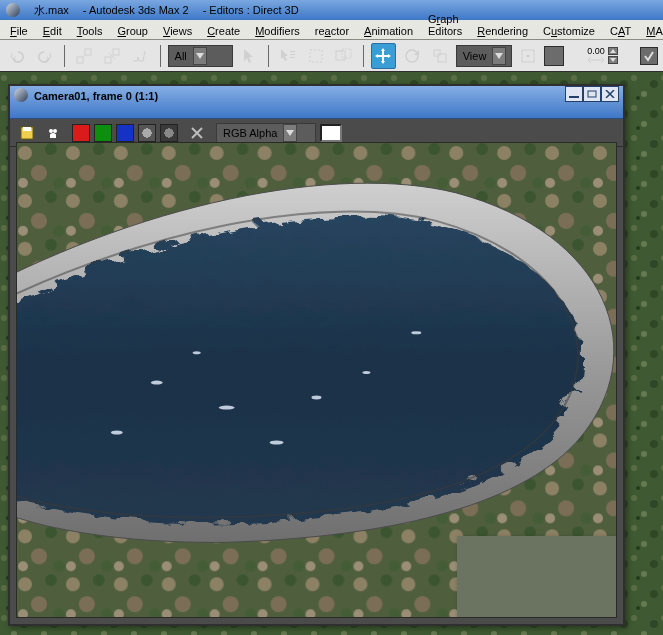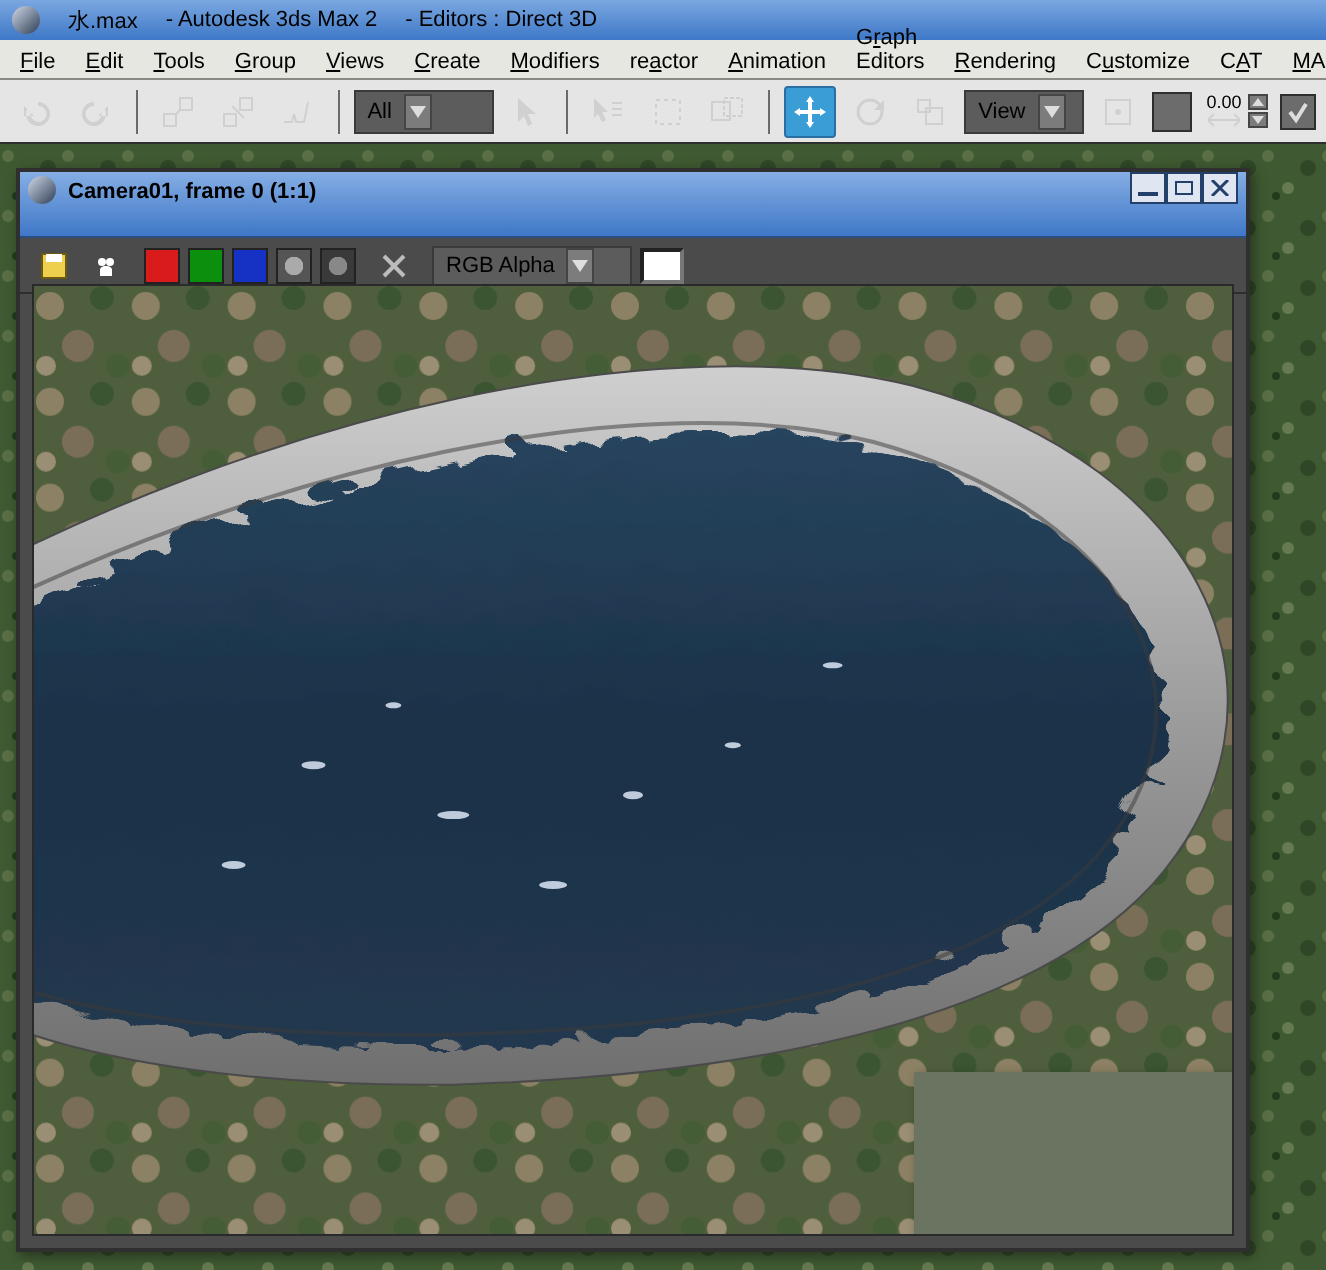--- a/index.html
+++ b/index.html
@@ -12,21 +12,21 @@
 .menubar .mitem{padding:2px 6px;cursor:default}
 .menubar .mitem u{text-decoration:underline}
 
 .toolbar{height:32px;background:#e5e5e5;border-bottom:1px solid #2e2e2e;display:flex;align-items:center;gap:4px;padding:0 5px}
 .toolbar .sep{width:1px;height:22px;background:#3b3b3b;border-right:1px solid #6a6a6a;margin:0 3px}
 .tbtn{width:26px;height:26px;display:flex;align-items:center;justify-content:center;color:#d8d8d8;border:1px solid transparent;border-radius:2px}
 .tbtn.active{background:#3b9dd6;border-color:#2a6fa3;color:#fff}
 .tbtn svg{display:block}
 .dropdown{height:22px;background:#5c5c5c;border:1px solid #3a3a3a;display:flex;align-items:center;color:#d8d8d8;padding:0 4px 0 6px;gap:6px}
 .dropdown .arrow{width:14px;height:18px;background:#7c7c7c;border:1px solid #454545;display:flex;align-items:center;justify-content:center}
-.toolbarEnd{margin-left:auto;display:flex;align-items:center;gap:6px}
+.toolbarEnd{margin-left:auto;display:flex;align-items:center;gap:22px}
 .rightPin{width:20px;height:20px;border:1px solid #2e2e2e;background:#6c6c6c}
 .rightChk{width:18px;height:18px;border:1px solid #2e2e2e;background:#6c6c6c;display:flex;align-items:center;justify-content:center}
 .spinstack{display:flex;flex-direction:column;gap:1px}
 .spinbtn{width:10px;height:8px;background:#7c7c7c;border:1px solid #454545;display:flex;align-items:center;justify-content:center}
 
 .viewportWrap{position:absolute;left:0;top:72px;width:663px;height:563px;background:#4b5a3d;overflow:hidden}
 .vpbg{position:absolute;inset:0}
 
 .renderWin{position:absolute;left:8px;top:12px;width:617px;height:542px;border:2px solid #2f2f2f;background:#4b4b4b;box-shadow:2px 2px 6px rgba(0,0,0,.4)}
 .rwTitle{height:22px;background:linear-gradient(#85aee4,#3f77c7);display:flex;align-items:flex-end;gap:6px;padding:16px 4px;color:#fff;font-weight:bold;border-bottom:1px solid #2a4d82}

